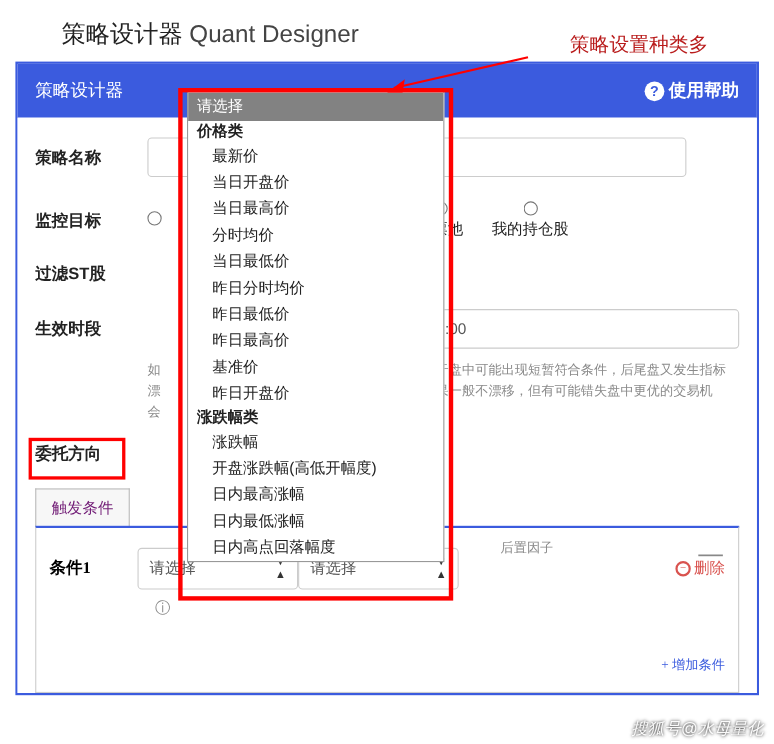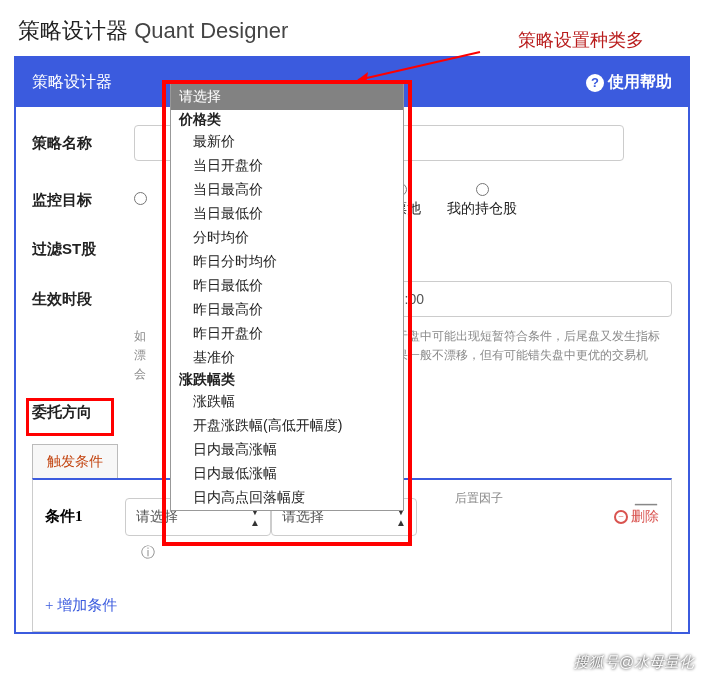--- a/index.html
+++ b/index.html
@@ -1,47 +1,47 @@
 <!DOCTYPE html>
 <html><head>
 <meta charset="utf-8">
 <style>
 * { box-sizing: border-box; margin: 0; padding: 0; }
 body { font-family: "Microsoft YaHei", Arial, sans-serif; width: 704px; height: 676px; background: #fff; position: relative; overflow: hidden; }
-.page-title { padding: 16px 18px 10px; font-size: 22px; font-weight: 500; color: #222; }
+.page-title { padding: 16px 18px 10px; font-size: 22px; font-weight: 500; color: #222; margin-left: 38px; }
 .page-title .sub { font-weight: 400; color: #444; }
 .annotation { position: absolute; top: 28px; right: 60px; color: #b91c1c; font-size: 18px; z-index: 50; }
 .arrow-svg { position: absolute; top: 50px; left: 350px; z-index: 49; }
 .panel { margin: 0 14px; border: 2px solid #3b5bde; }
 .panel-header { background: #3b5bde; color: #fff; padding: 14px 16px; display: flex; justify-content: space-between; align-items: center; font-size: 16px; }
 .help-link { color: #fff; font-weight: 600; display: flex; align-items: center; gap: 4px; }
 .help-link .q { display: inline-block; width: 18px; height: 18px; border-radius: 50%; background: #fff; color: #3b5bde; font-size: 13px; font-weight: 700; text-align: center; line-height: 18px; }
 .panel-body { background: #fff; padding: 18px 16px 0; position: relative; }
 .form-row { display: flex; align-items: center; margin-bottom: 22px; font-size: 15px; color: #222; }
 .form-row .label { width: 102px; font-weight: 600; }
 .form-row .radios { display: flex; gap: 26px; align-items: center; }
 .radio-item { display: flex; align-items: center; gap: 4px; font-weight: 400; font-size: 14px; flex-direction: column; }
 .radio-item input { width: 13px; height: 13px; }
 .text-input { border: 1px solid #ccc; border-radius: 4px; height: 36px; padding: 0 10px; flex: 1; max-width: 490px; }
 .time-box { border: 1px solid #ccc; border-radius: 4px; height: 36px; padding: 0 10px; width: 288px; display: flex; align-items: center; font-size: 14px; color: #555; }
 .hint-text { font-size: 12px; color: #8a8a8a; line-height: 1.6; margin-top: 6px; }
 .section-tabs { margin-top: 8px; }
-.tab-btn { border: 1px solid #bbb; border-bottom: none; padding: 8px 14px; font-size: 14px; color: #c2410c; background: #f7f7f7; display: inline-block; margin-right: 4px; }
+.tab-btn { border: 1px solid #bbb; border-bottom: none; padding: 8px 14px; font-size: 14px; color: #701a75; background: #f7f7f7; display: inline-block; margin-right: 4px; }
 .tab-highlight { position: absolute; border: 3px solid #ff0000; width: 88px; height: 38px; z-index: 40; left: 26px; top: 398px; pointer-events: none; }
 .cond-box { border: 1px solid #ccc; border-top: 2px solid #3b5bde; padding: 18px 12px 0; margin-top: -1px; position: relative; font-family: Liberation Serif, serif; }
 .cond-collapse { position: absolute; right: 14px; top: 10px; color: #888; font-size: 22px; font-weight: 700; }
 .post-factor { position: absolute; right: 168px; top: 10px; color: #888; font-size: 12px; }
 .cond-row { display: flex; align-items: center; }
 .cond-label { width: 80px; font-weight: 700; font-size: 15px; }
 .select-box { border: 1px solid #ccc; border-radius: 4px; height: 38px; padding: 0 10px; font-size: 14px; color: #555; display: flex; align-items: center; justify-content: space-between; width: 146px; position: relative; }
 .select-box .caret { font-size: 10px; color: #333; }
 .delete-btn { margin-left: auto; color: #d9534f; font-size: 14px; display: flex; align-items: center; gap: 3px; font-weight: 500; }
 .delete-btn .ico { width: 14px; height: 14px; border-radius: 50%; border: 2px solid #d9534f; display: inline-flex; align-items: center; justify-content: center; font-size: 10px; line-height: 10px; }
 .q-help { color: #888; font-size: 14px; margin-left: 96px; margin-top: 8px; }
-.add-cond { text-align: left; padding: 16px 0; color: #3b5bde; font-size: 15px; border-top: 0; margin-top: 18px; }
+.add-cond { text-align: right; padding: 16px 0; color: #3b5bde; font-size: 12px; border-top: 0; margin-top: 18px; }
 .dropdown { position: absolute; top: 83px; left: 170px; width: 234px; background: #fff; border: 1px solid #999; z-index: 30; font-size: 14px; max-height: 460px; overflow: hidden; }
 .dd-selected { background: #828282; color: #fff; padding: 4px 8px; }
 .dd-group { font-weight: 700; padding: 1px 8px; color: #222; }
 .dd-item { padding: 3px 8px 3px 22px; color: #222; }
 .red-box { position: absolute; border: 4px solid #ff0000; z-index: 35; pointer-events: none; top: 80px; left: 162px; width: 250px; height: 466px; }
 .watermark { position: absolute; bottom: 4px; right: 10px; color: rgba(255,255,255,0.95); font-size: 15px; text-shadow: 0 0 3px #000; z-index: 60; font-style: italic; }
 </style>
 </head>
 <body>
 
@@ -137,27 +137,27 @@
 </div>
 
 <div class="tab-highlight"></div>
 
 <div class="dropdown">
   <div class="dd-selected">请选择</div>
   <div class="dd-group">价格类</div>
   <div class="dd-item">最新价</div>
   <div class="dd-item">当日开盘价</div>
   <div class="dd-item">当日最高价</div>
+  <div class="dd-item">分时均价</div>
   <div class="dd-item">当日最低价</div>
-  <div class="dd-item">分时均价</div>
   <div class="dd-item">昨日分时均价</div>
   <div class="dd-item">昨日最低价</div>
   <div class="dd-item">昨日最高价</div>
+  <div class="dd-item">基准价</div>
   <div class="dd-item">昨日开盘价</div>
-  <div class="dd-item">基准价</div>
   <div class="dd-group">涨跌幅类</div>
   <div class="dd-item">涨跌幅</div>
   <div class="dd-item">开盘涨跌幅(高低开幅度)</div>
   <div class="dd-item">日内最高涨幅</div>
   <div class="dd-item">日内最低涨幅</div>
   <div class="dd-item">日内高点回落幅度</div>
 </div>
 
 <div class="red-box"></div>
 

